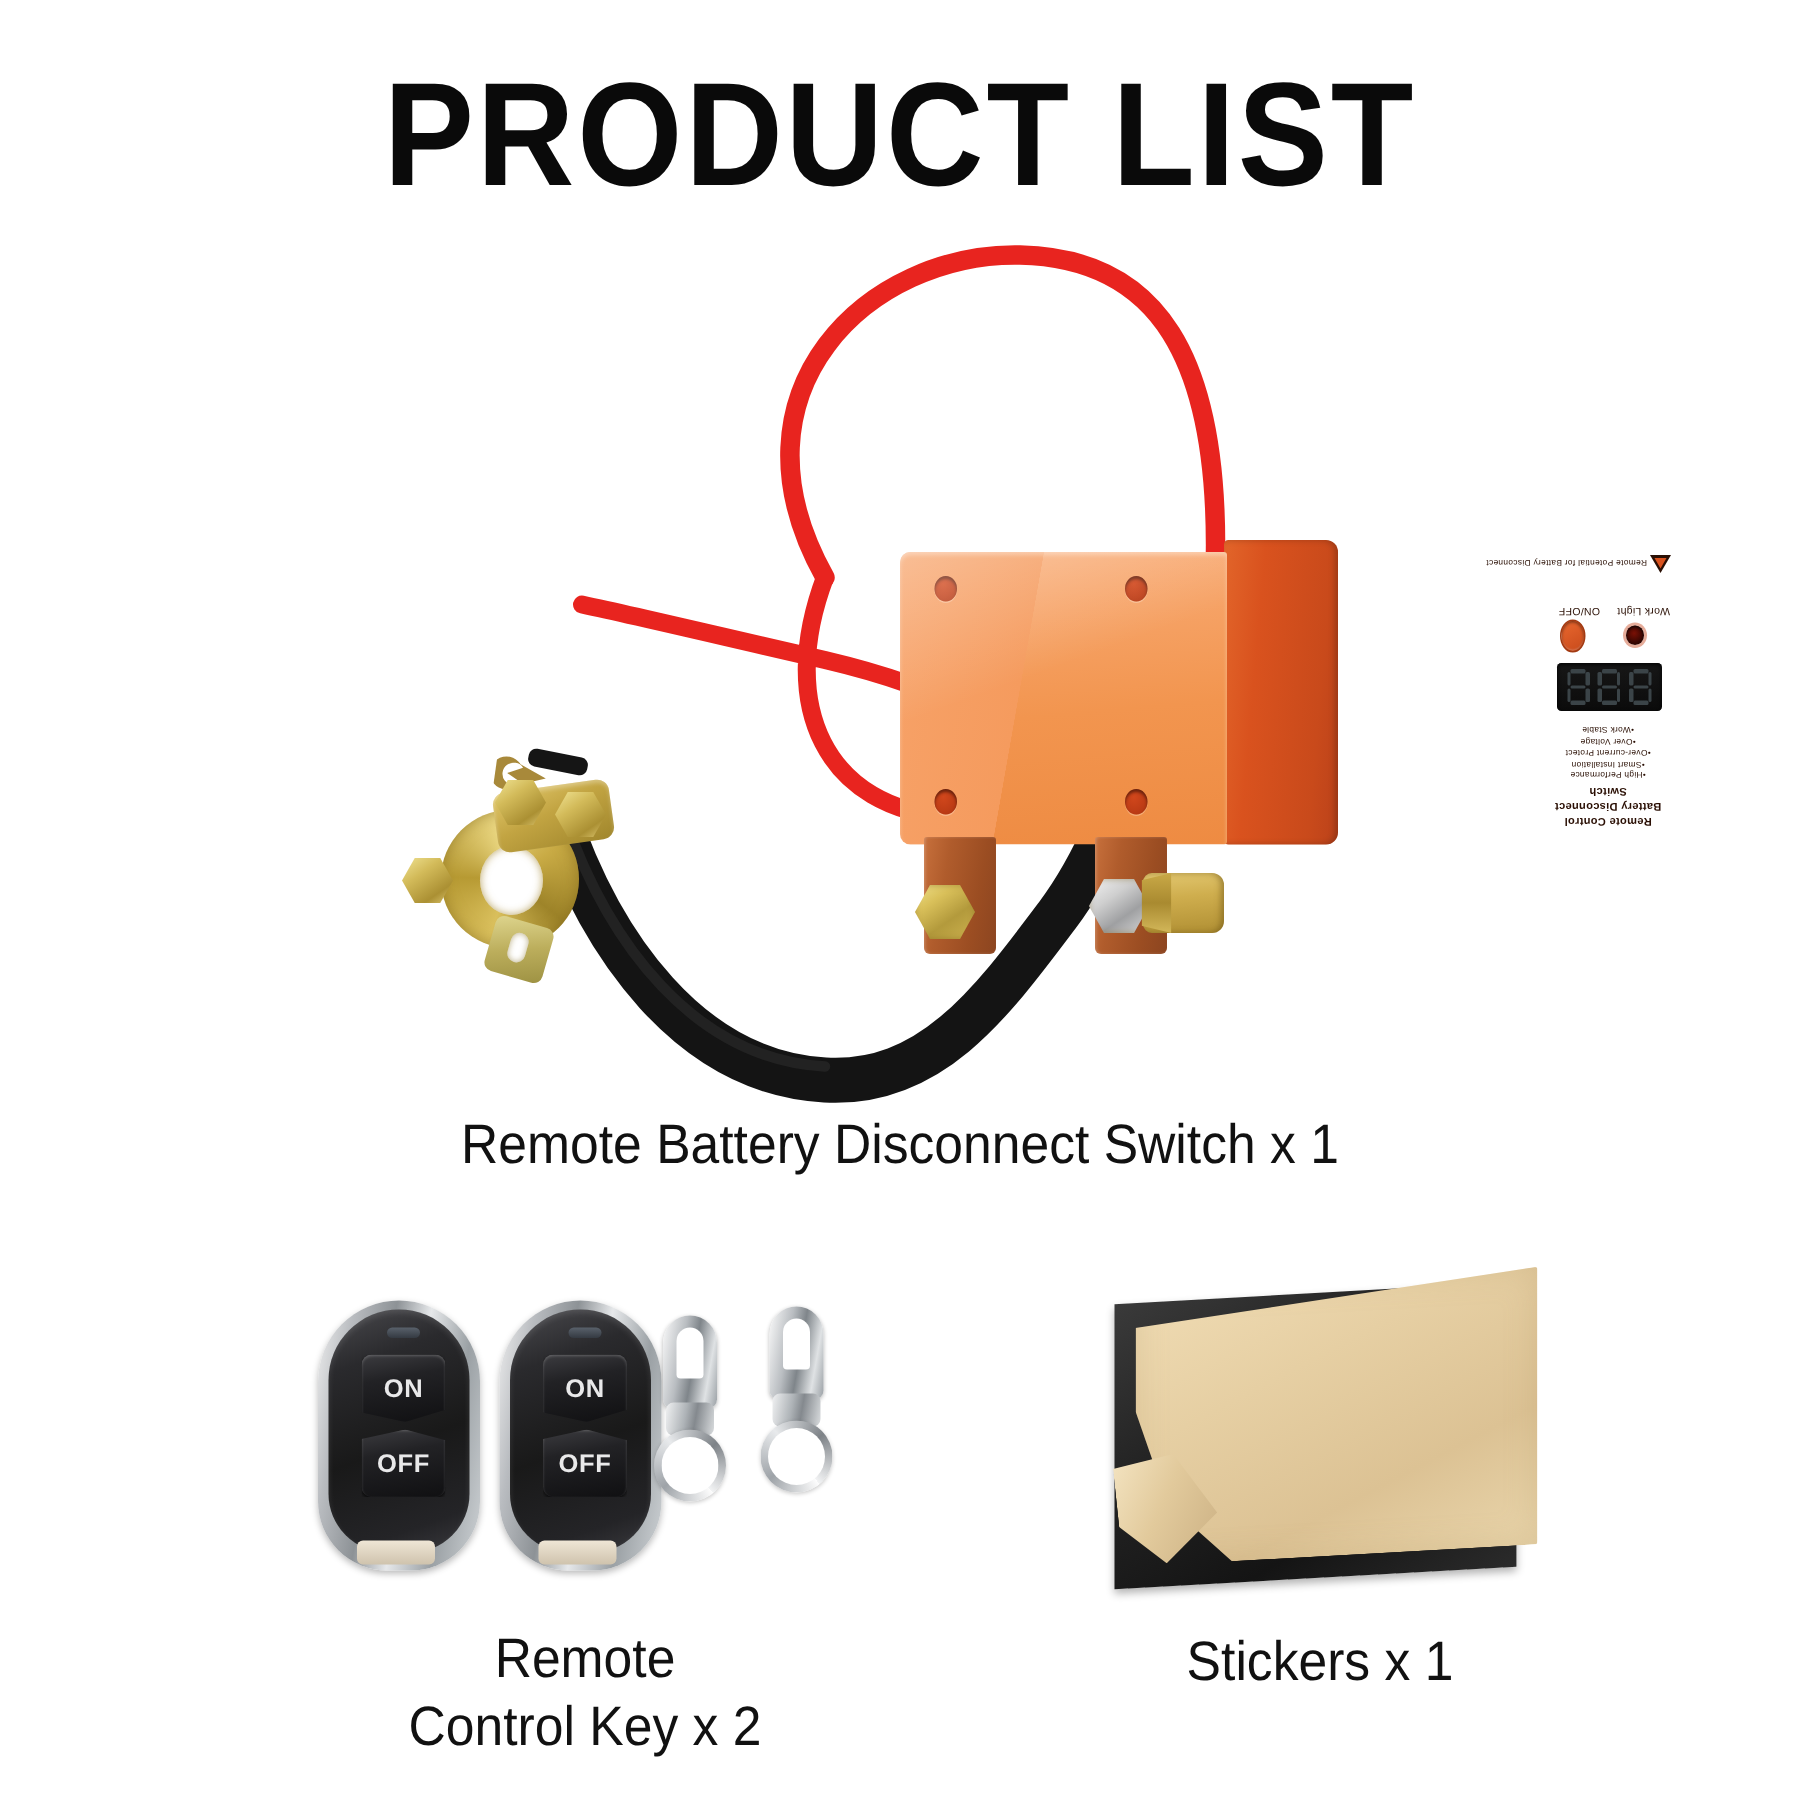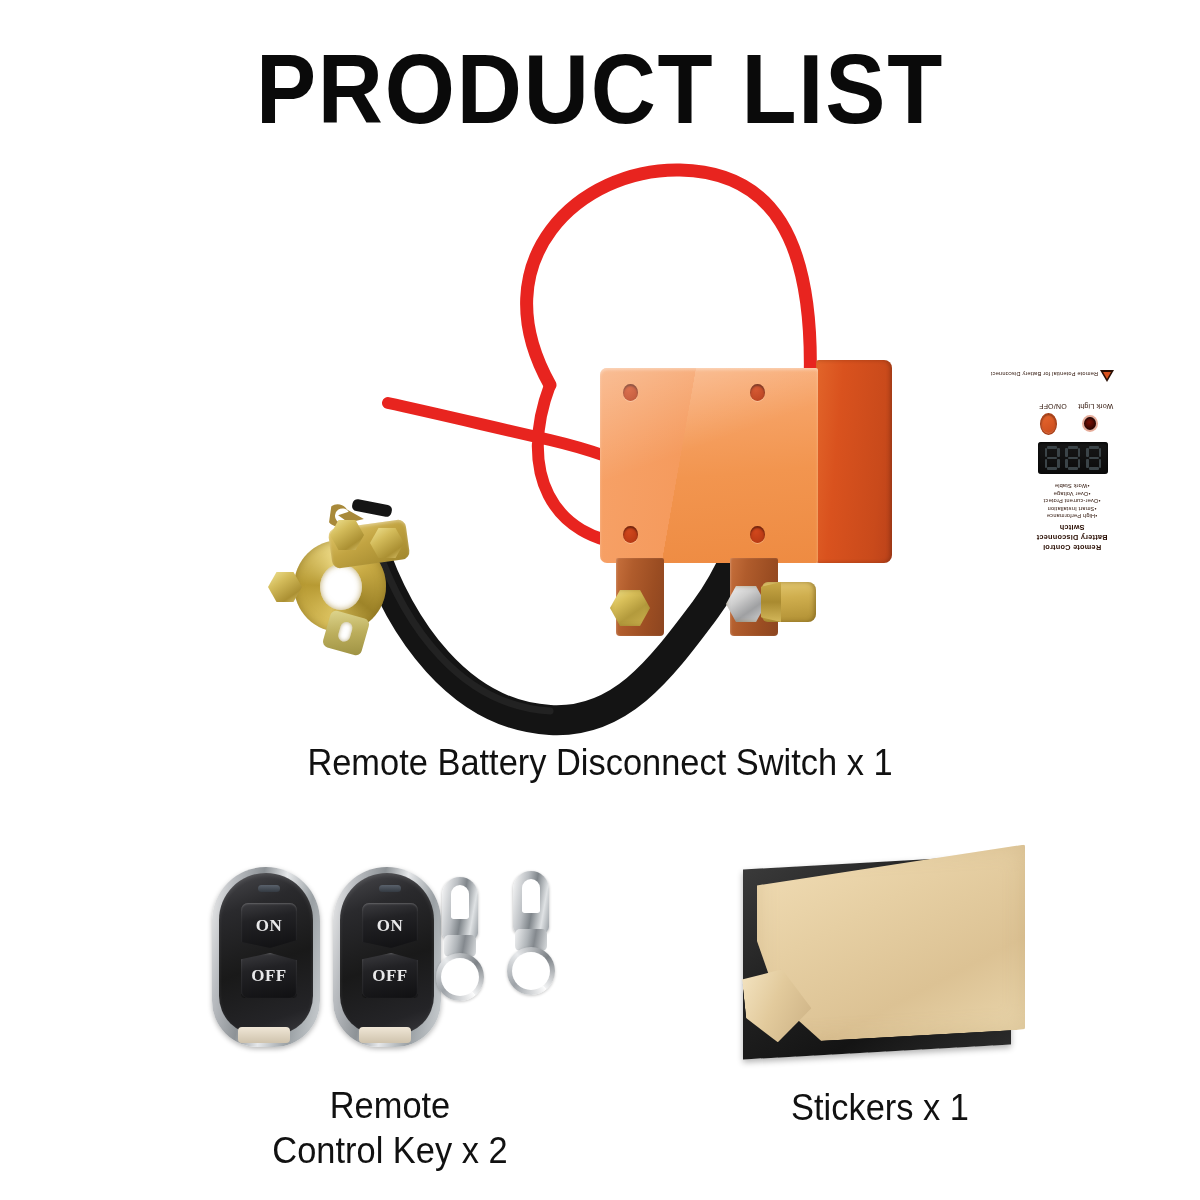--- a/index.html
+++ b/index.html
@@ -163,21 +163,21 @@
   .clamp-tab::after{
     content:""; position:absolute; left:13px; top:8px; width:12px; height:20px;
     border-radius:6px; background:#ffffff; box-shadow:inset 0 0 4px rgba(140,120,50,.6);
   }
 
   
   #black-cable { position:absolute; left:0; top:300px; width:720px; height:300px; overflow:visible; }
 
   
   #item-remotes { position:absolute; left:200px; top:855px; width:380px; height:200px; }
-  .fob { position:absolute; width:120px; height:180px;font-family:Liberation Serif, serif; }
+  .fob { position:absolute; width:120px; height:180px; }
   .fob-chrome {
     position:absolute; left:0; top:0; width:108px; height:180px;
     border-radius:54px 54px 46px 46px;
     background:linear-gradient(100deg,#f2f2f2 0%,#b9bcc0 18%,#8d9296 38%,#e6e8ea 55%,#9aa0a4 76%,#cfd3d6 100%);
     box-shadow:0 2px 5px rgba(0,0,0,.28);
   }
   .fob-body {
     position:absolute; left:7px; top:6px; width:94px; height:162px;
     border-radius:48px 48px 40px 40px;
     background:linear-gradient(160deg,#4a4a4e 0%,#2a2a2d 22%,#191919 55%,#242427 85%,#3a3a3e 100%);

